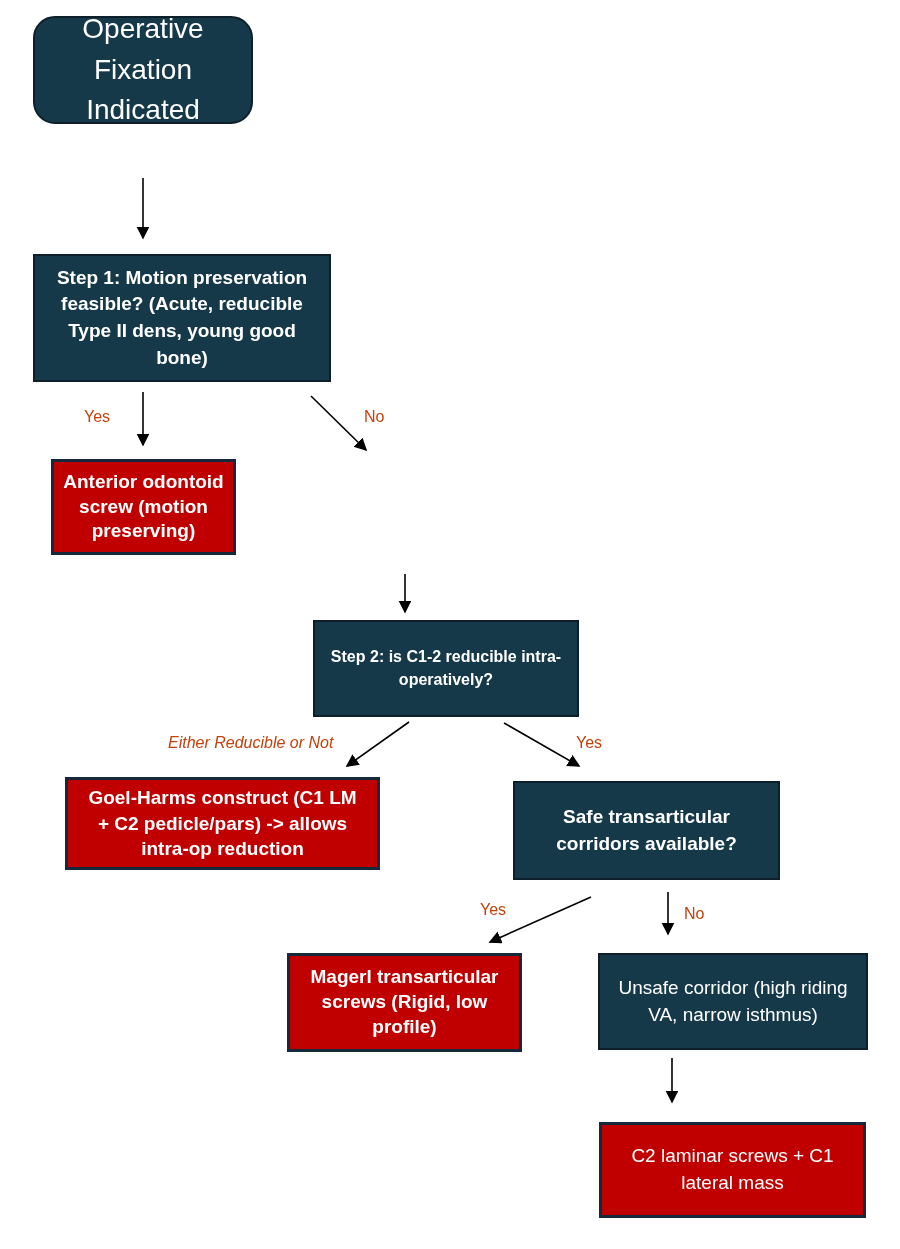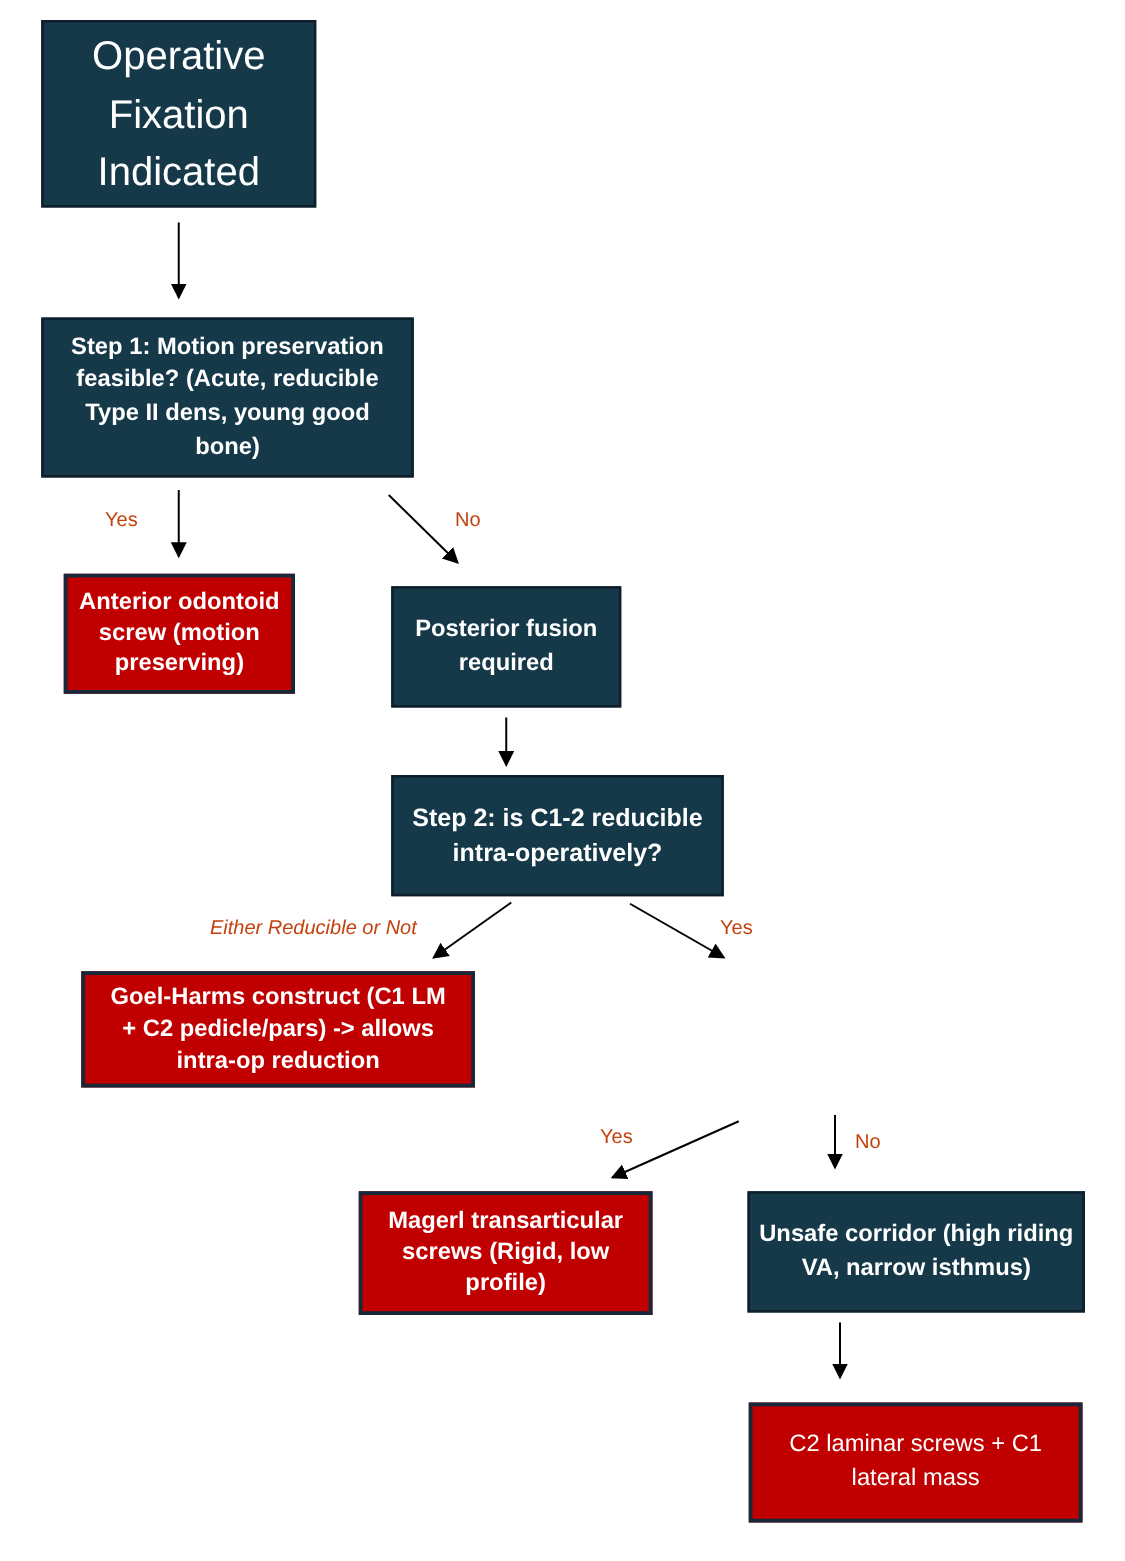--- a/index.html
+++ b/index.html
@@ -41,38 +41,38 @@
     border: 3px solid #16293b;
   }
   .edge-label {
     position: absolute;
     color: #c2410c;
     font-size: 16px;
     white-space: nowrap;
   }
 
   
-  #node-operative   { left: 33px;  top: 16px;   width: 220px; height: 150px;
-                      font-size: 32px; line-height: 1.45; white-space: pre-line; }
+  #node-operative   { left: 33px;  top: 16px;   width: 220px; height: 108px;
+                      font-size: 28px; line-height: 1.45; white-space: pre-line; border-radius: 22px; }
   #node-step1       { left: 33px;  top: 254px;  width: 298px; height: 128px;
                       font-size: 19px; font-weight: 700; padding: 0 8px; }
   #node-anterior    { left: 51px;  top: 459px;  width: 185px; height: 96px;
                       font-size: 19px; font-weight: 700; padding: 0 4px; line-height: 1.3; }
   #node-posterior   { left: 313px; top: 469px;  width: 184px; height: 97px;
                       font-size: 19px; font-weight: 600; padding: 0 10px; }
   #node-step2       { left: 313px; top: 620px;  width: 266px; height: 97px;
-                      font-size: 20px; font-weight: 700; padding: 0 8px; }
+                      font-size: 16px; font-weight: 700; padding: 0 8px; }
   #node-goel        { left: 65px;  top: 777px;  width: 315px; height: 93px;
                       font-size: 19px; font-weight: 700; padding: 0 16px; line-height: 1.35; }
   #node-safe        { left: 513px; top: 781px;  width: 267px; height: 99px;
                       font-size: 19px; font-weight: 600; padding: 0 28px; }
   #node-magerl      { left: 287px; top: 953px;  width: 235px; height: 99px;
                       font-size: 19px; font-weight: 700; padding: 0 20px; line-height: 1.3; }
   #node-unsafe      { left: 598px; top: 953px;  width: 270px; height: 97px;
-                      font-size: 19px; font-weight: 700; padding: 0 2px; }
+                      font-size: 19px; font-weight: 400; padding: 0 2px; }
   #node-c2laminar   { left: 599px; top: 1122px; width: 267px; height: 96px;
                       font-size: 19px; font-weight: 400; padding: 0 12px; }
 
   
   #label-step1-yes   { left: 84px;  top: 408px; }
   #label-step1-no    { left: 364px; top: 408px; }
   #label-step2-either{ left: 168px; top: 734px; font-style: italic; }
   #label-step2-yes   { left: 576px; top: 734px; }
   #label-safe-yes    { left: 480px; top: 901px; }
   #label-safe-no     { left: 684px; top: 905px; }
@@ -104,30 +104,30 @@
 Indicated</div>
 
   <div id="node-step1" class="node node-navy">Step 1: Motion preservation feasible? (Acute, reducible Type II dens, young good bone)</div>
 
   <span id="label-step1-yes" class="edge-label">Yes</span>
 
   <span id="label-step1-no" class="edge-label">No</span>
 
   <div id="node-anterior" class="node node-red">Anterior odontoid screw (motion preserving)</div>
 
-  <div id="node-posterior" class="node node-navy">Posterior fusion required</div>
 
   <div id="node-step2" class="node node-navy">Step 2: is C1-2 reducible intra-operatively?</div>
 
   <span id="label-step2-either" class="edge-label">Either Reducible or Not</span>
 
   <span id="label-step2-yes" class="edge-label">Yes</span>
 
   <div id="node-goel" class="node node-red">Goel-Harms construct (C1 LM + C2 pedicle/pars) -&gt; allows intra-op reduction</div>
 
+  <div id="node-safe" class="node node-navy">Safe transarticular corridors available?</div>
 
   <span id="label-safe-yes" class="edge-label">Yes</span>
 
   <span id="label-safe-no" class="edge-label">No</span>
 
   <div id="node-magerl" class="node node-red">Magerl transarticular screws (Rigid, low profile)</div>
 
   <div id="node-unsafe" class="node node-navy">Unsafe corridor (high riding VA, narrow isthmus)</div>
 
   <div id="node-c2laminar" class="node node-red">C2 laminar screws + C1 lateral mass</div>

